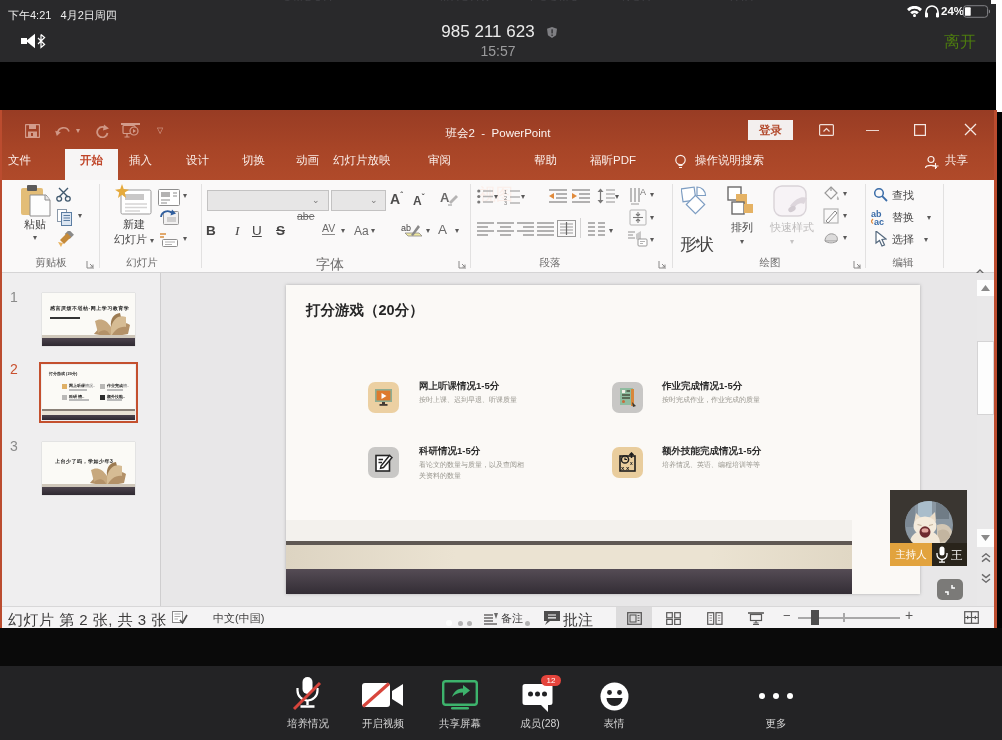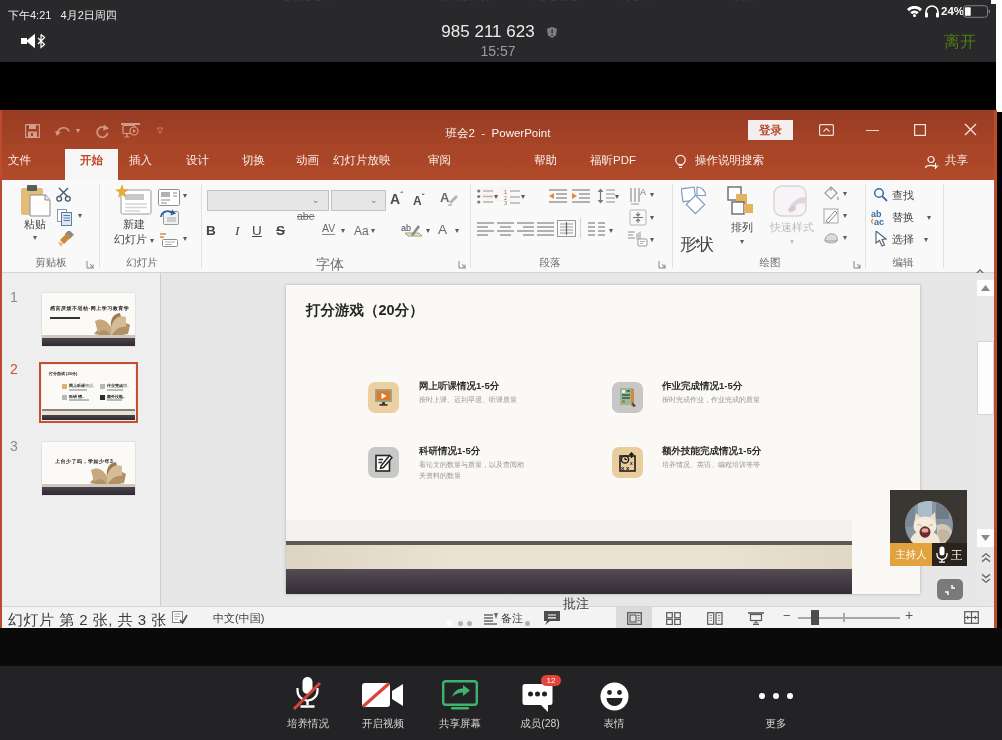--- a/index.html
+++ b/index.html
@@ -505,21 +505,21 @@
     <svg class="ab" style="left:482px;top:503px;" width="14" height="12" viewBox="0 0 14 12">
       <path d="M0 2 L9 2 M0 5 L9 5 M0 8 L9 8 M0 11 L13 11" stroke="#6b6a6a" stroke-width="1.4"></path>
       <polygon points="10,0 14,0 12,6" fill="#6b6a6a"></polygon>
     </svg>
     <div class="ab" style="left:499px;top:501px;color:#3c3b3b;font-size:11px;">备注</div>
     <div class="ab" style="left:523px;top:511px;width:5px;height:5px;border-radius:50%;background:#b3b2b3;"></div>
     <svg class="ab" style="left:540px;top:501px;" width="18" height="14" viewBox="0 0 18 14">
       <path d="M2 0 L18 0 L18 10 L8 10 L3 14 L5 10 L2 10 Z" fill="#4e4d4d"></path>
       <path d="M6 4 L14 4 M6 6.8 L14 6.8" stroke="#fff" stroke-width="1.2"></path>
     </svg>
-    <div class="ab" style="left:561px;top:485px;color:#3c3b3b;font-size:13px;">批注</div>
+    <div class="ab" style="left:561px;top:501px;color:#3c3b3b;font-size:15px;">批注</div>
     <div class="ab" style="left:614px;top:497px;width:36px;height:21px;background:#dcdbdc;"></div>
     <svg class="ab" style="left:625px;top:502px;" width="15" height="13" viewBox="0 0 15 13">
       <rect x="0.7" y="0.7" width="13.6" height="11.6" fill="none" stroke="#5a5959" stroke-width="1.3"></rect>
       <rect x="3" y="3" width="6" height="7" fill="none" stroke="#5a5959" stroke-width="1.1"></rect>
       <path d="M10.5 3.5 L12.5 3.5 M10.5 6 L12.5 6 M10.5 8.5 L12.5 8.5" stroke="#5a5959" stroke-width="1"></path>
     </svg>
     <svg class="ab" style="left:664px;top:502px;" width="15" height="13" viewBox="0 0 15 13">
       <rect x="0.7" y="0.7" width="5.6" height="5.1" fill="none" stroke="#5a5959" stroke-width="1.2"></rect>
       <rect x="8.7" y="0.7" width="5.6" height="5.1" fill="none" stroke="#5a5959" stroke-width="1.2"></rect>
       <rect x="0.7" y="7.4" width="5.6" height="5.1" fill="none" stroke="#5a5959" stroke-width="1.2"></rect>

